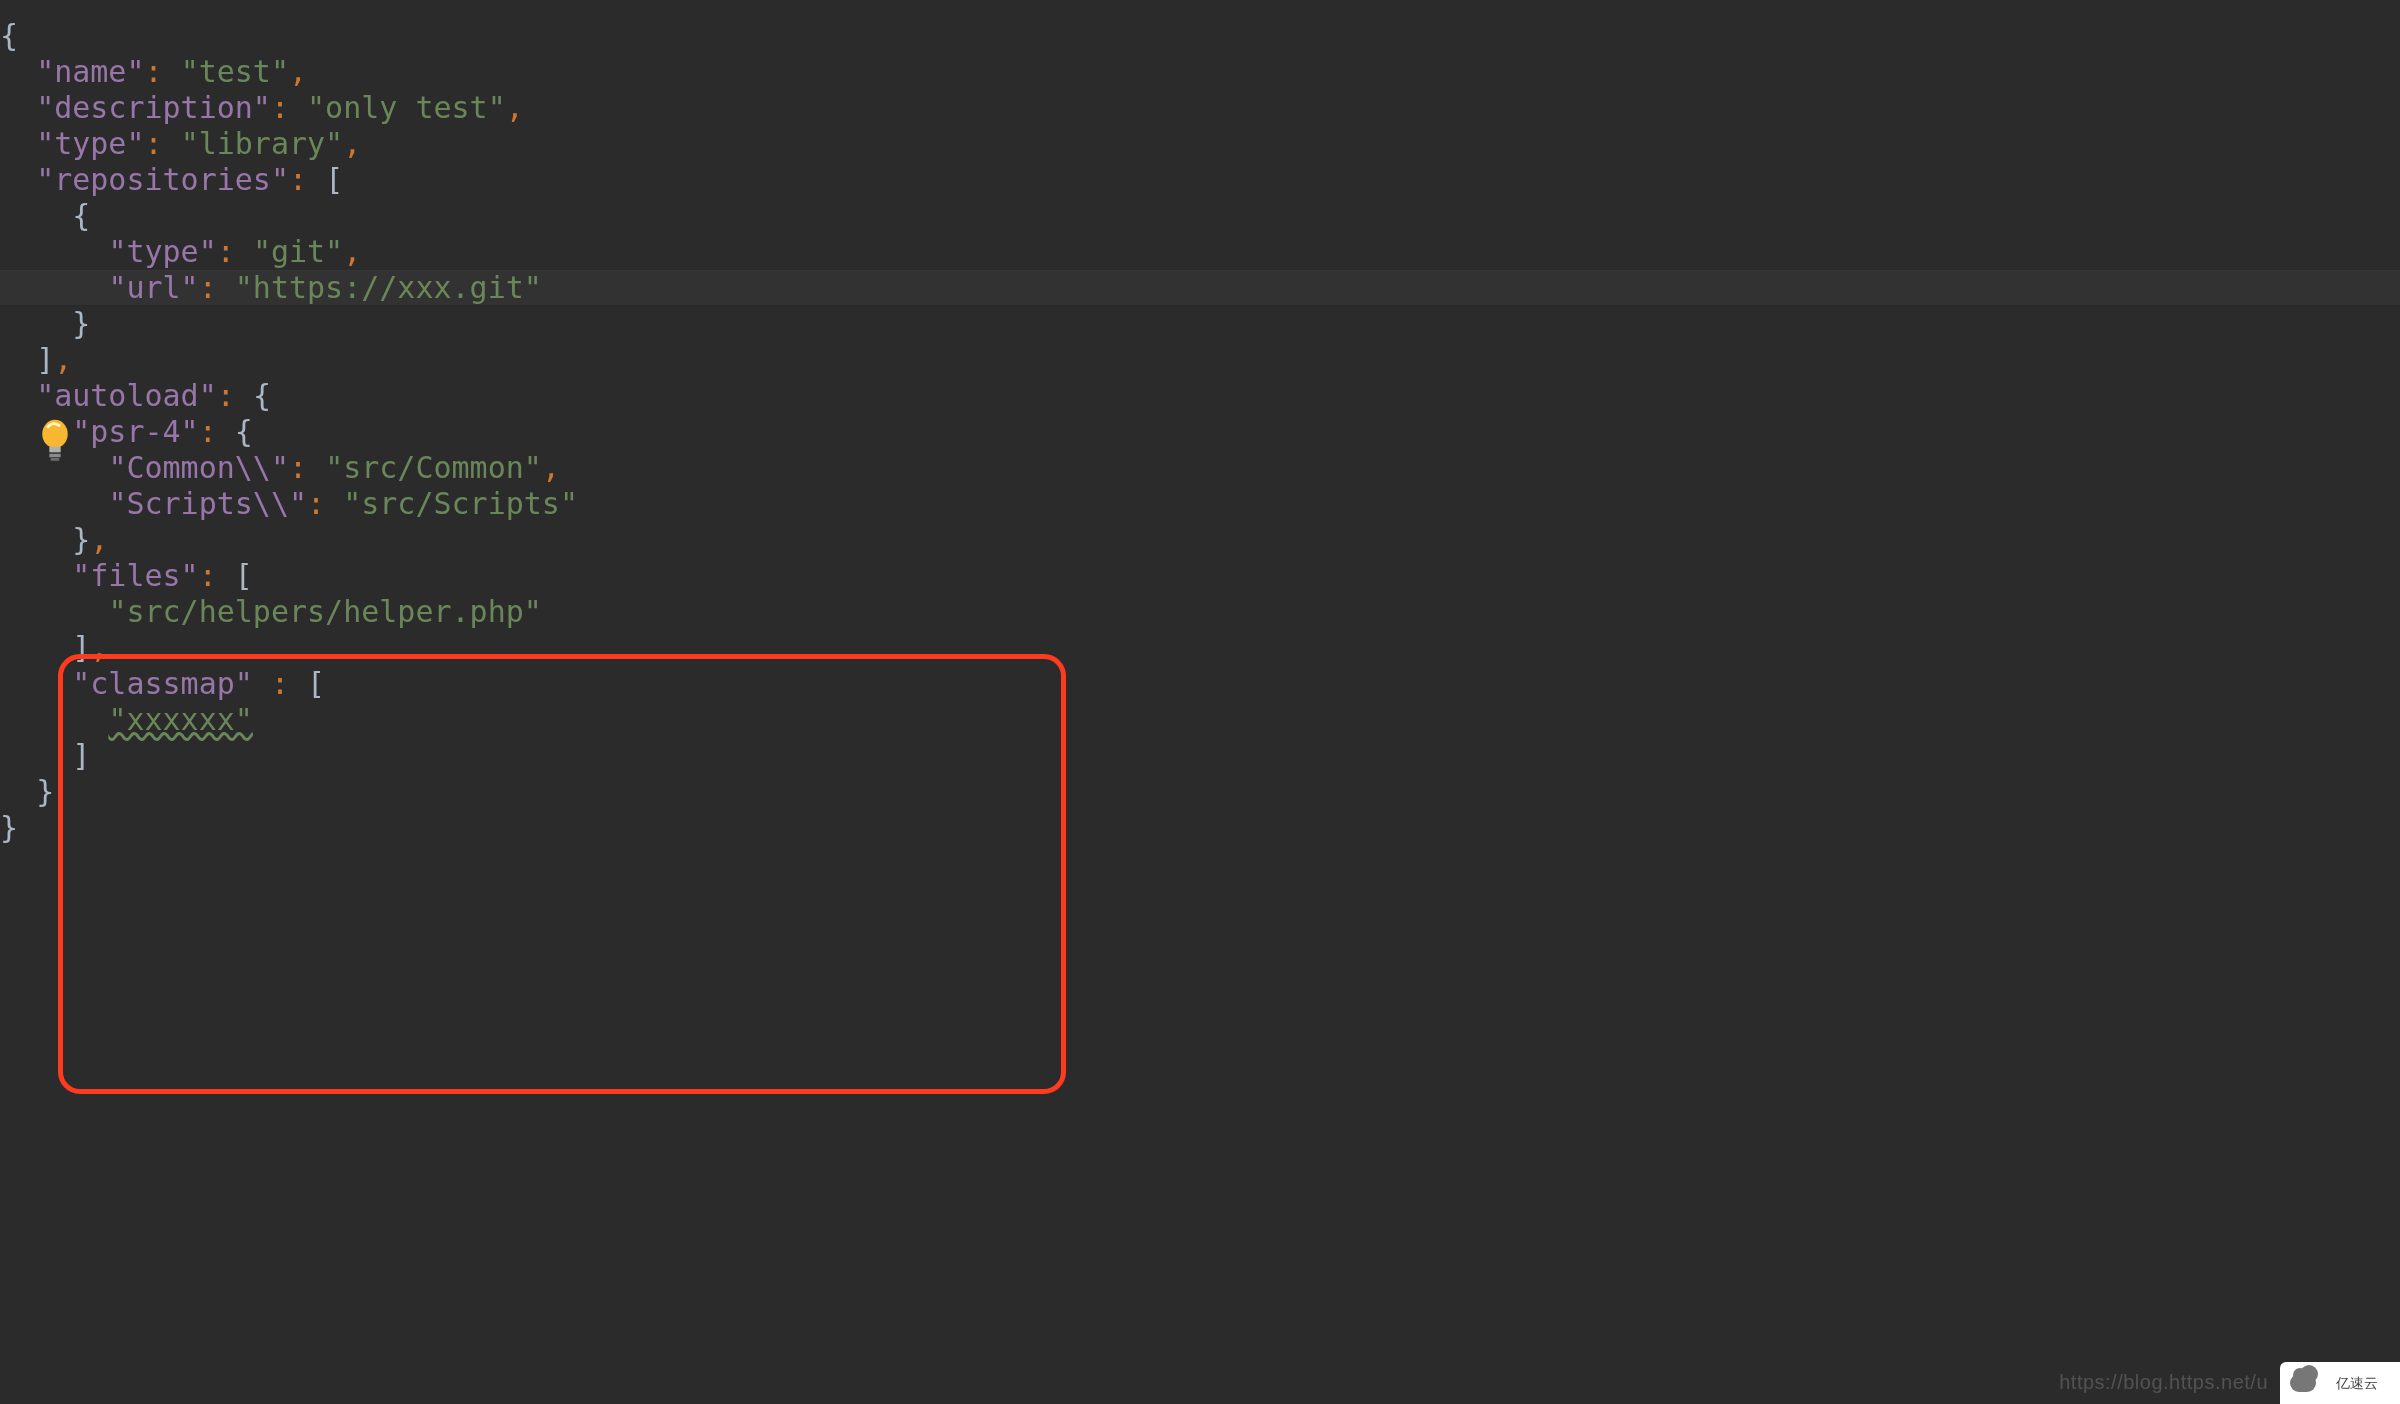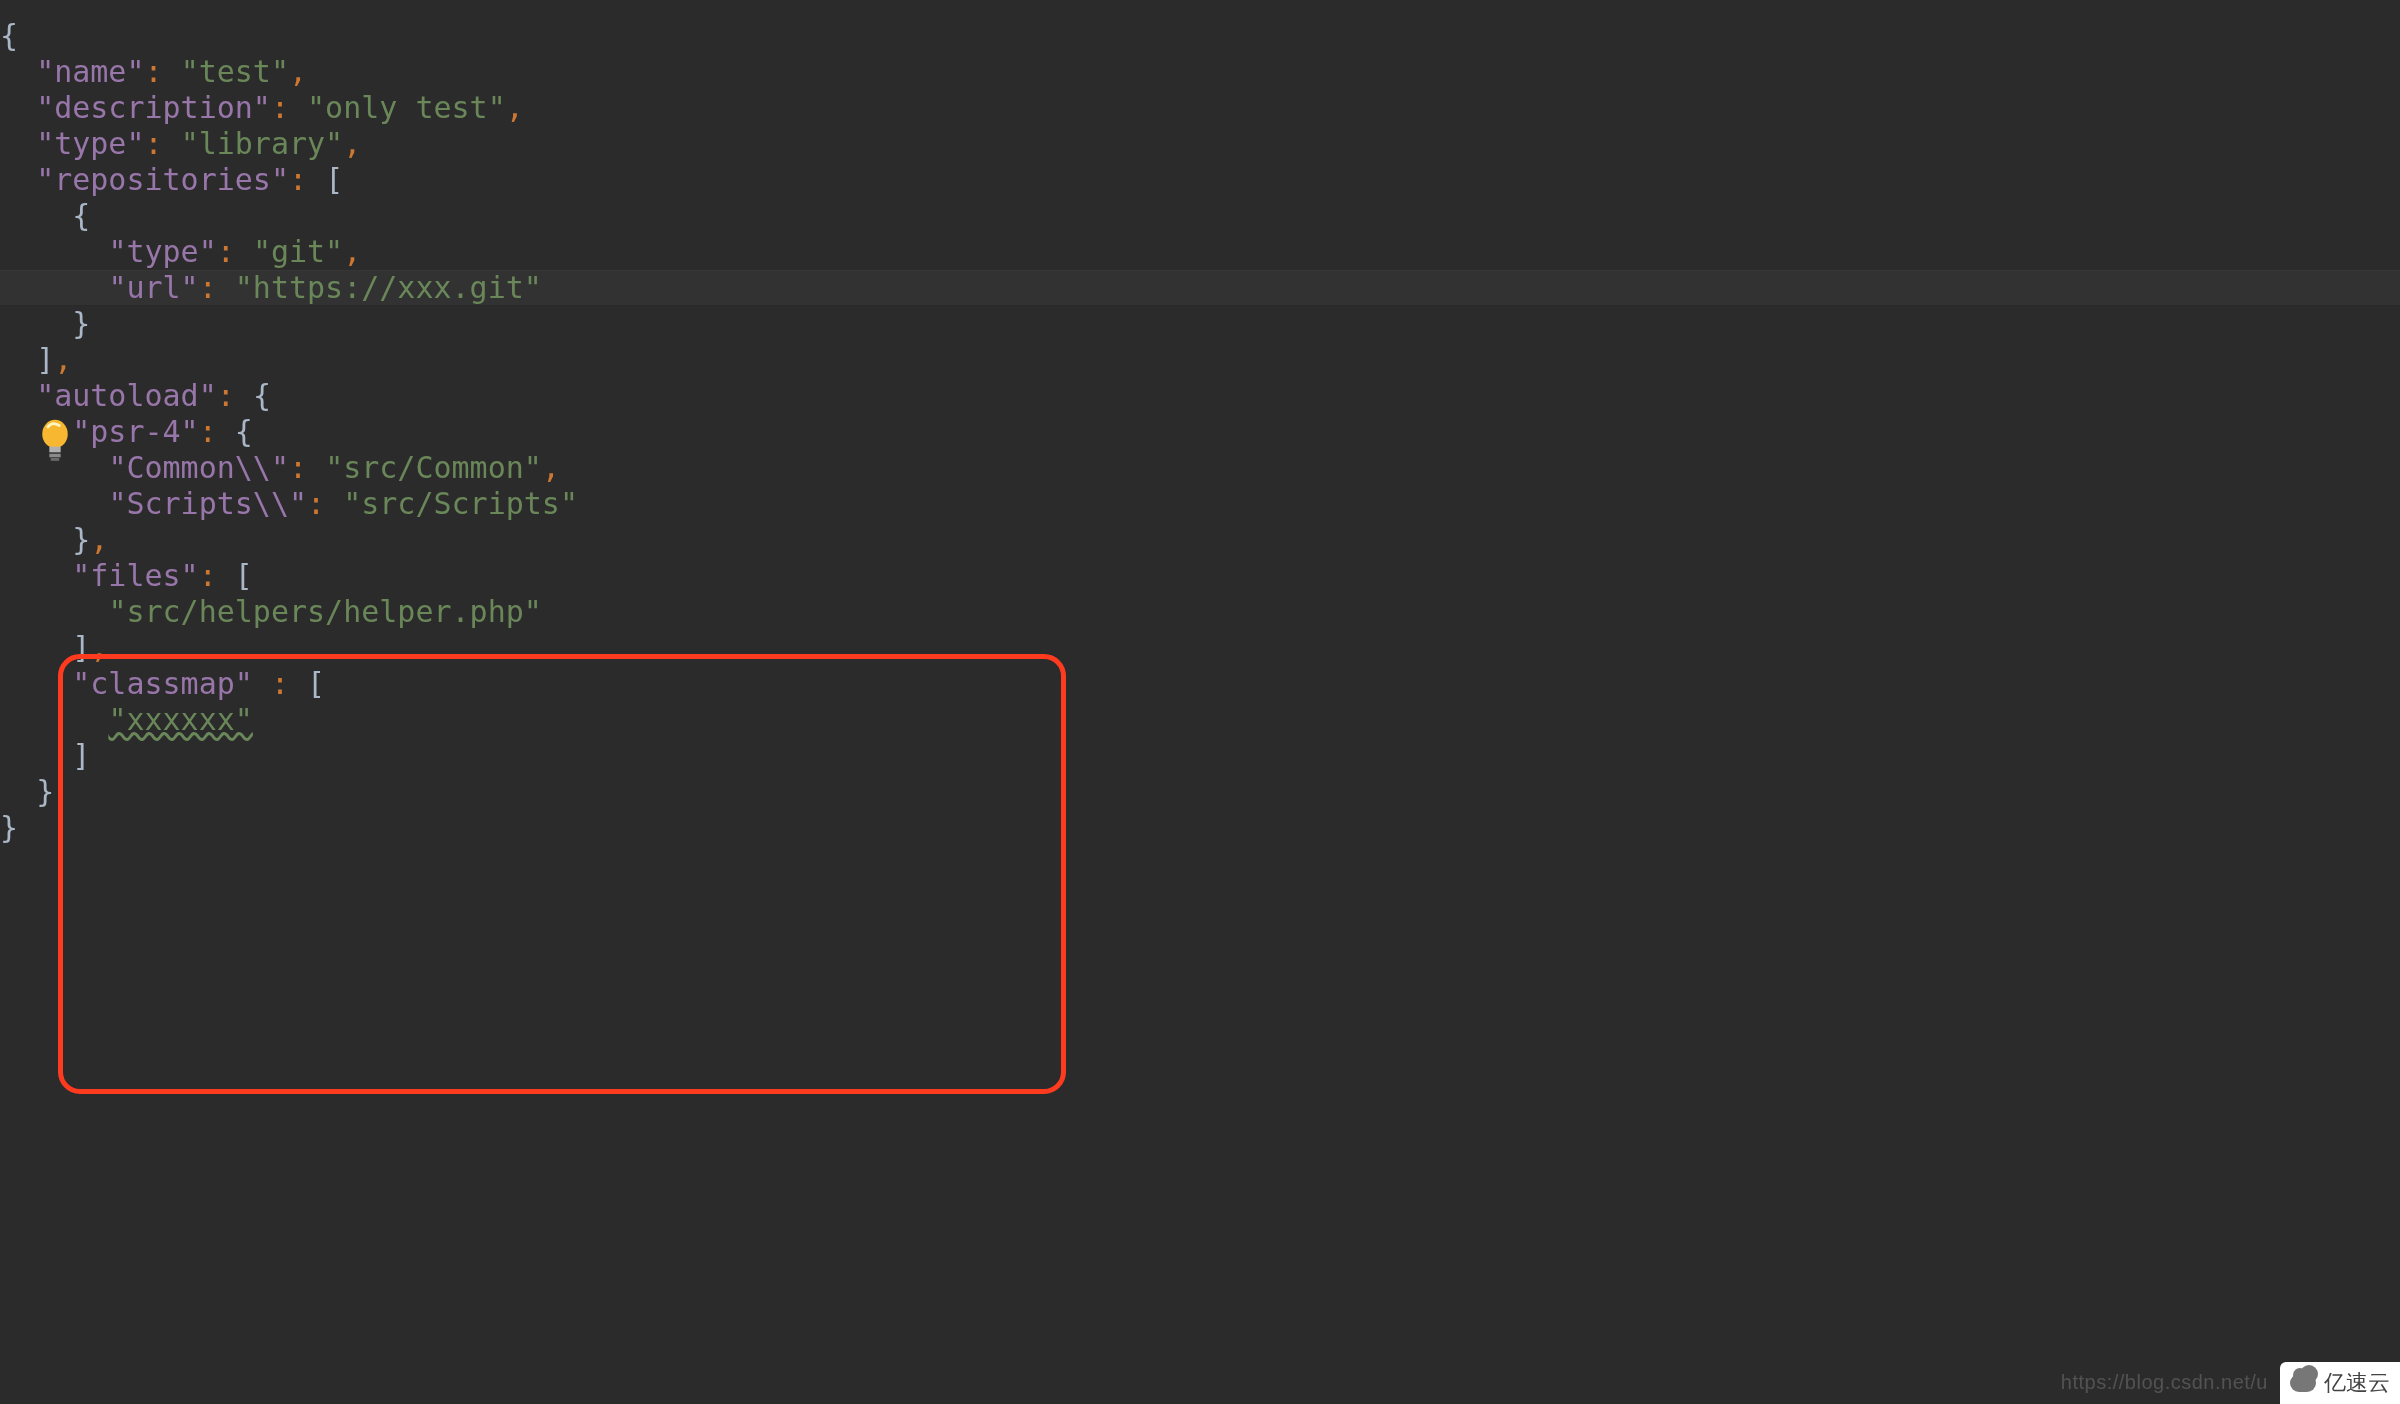--- a/index.html
+++ b/index.html
@@ -90,24 +90,24 @@
   .watermark-badge {
     position: absolute;
     right: 0;
     bottom: 0;
     width: 120px;
     height: 42px;
     background: #ffffff;
     border-top-left-radius: 6px;
     display: flex;
     align-items: center;
-    gap: 8px;
+    gap: 20px;
     padding: 0 10px;
     font-family: sans-serif;
-    font-size: 22px;
+    font-size: 14px;
     color: #444;
   }
   .watermark-badge .cloud-icon {
     width: 26px; height: 18px;
     background: #777;
     border-radius: 10px;
     position: relative;
   }
   .watermark-badge .cloud-icon::before,
   .watermark-badge .cloud-icon::after {
@@ -132,18 +132,18 @@
       <rect x="8" y="25" width="8" height="2.5" fill="#8a8a8a"></rect>
       <rect x="9" y="28" width="6" height="2" fill="#6a6a6a"></rect>
       <path d="M7 6 Q10 2 15 5" stroke="#fff6c0" stroke-width="2" fill="none" stroke-linecap="round"></path>
     </svg>
   </div>
 
   <div class="code" id="code"><div class="line"><span class="tok-brace">{</span></div><div class="line"><span>  </span><span class="tok-key">"name"</span><span class="tok-colon">:</span><span> </span><span class="tok-str">"test"</span><span class="tok-comma">,</span></div><div class="line"><span>  </span><span class="tok-key">"description"</span><span class="tok-colon">:</span><span> </span><span class="tok-str">"only test"</span><span class="tok-comma">,</span></div><div class="line"><span>  </span><span class="tok-key">"type"</span><span class="tok-colon">:</span><span> </span><span class="tok-str">"library"</span><span class="tok-comma">,</span></div><div class="line"><span>  </span><span class="tok-key">"repositories"</span><span class="tok-colon">:</span><span> </span><span class="tok-bracket">[</span></div><div class="line"><span>    </span><span class="tok-brace">{</span></div><div class="line"><span>      </span><span class="tok-key">"type"</span><span class="tok-colon">:</span><span> </span><span class="tok-str">"git"</span><span class="tok-comma">,</span></div><div class="line highlight"><span>      </span><span class="tok-key">"url"</span><span class="tok-colon">:</span><span> </span><span class="tok-str">"https://xxx.git"</span></div><div class="line"><span>    </span><span class="tok-brace">}</span></div><div class="line"><span>  </span><span class="tok-bracket">]</span><span class="tok-comma">,</span></div><div class="line"><span>  </span><span class="tok-key">"autoload"</span><span class="tok-colon">:</span><span> </span><span class="tok-brace">{</span></div><div class="line"><span>    </span><span class="tok-key">"psr-4"</span><span class="tok-colon">:</span><span> </span><span class="tok-brace">{</span></div><div class="line"><span>      </span><span class="tok-key">"Common\\"</span><span class="tok-colon">:</span><span> </span><span class="tok-str">"src/Common"</span><span class="tok-comma">,</span></div><div class="line"><span>      </span><span class="tok-key">"Scripts\\"</span><span class="tok-colon">:</span><span> </span><span class="tok-str">"src/Scripts"</span></div><div class="line"><span>    </span><span class="tok-brace">}</span><span class="tok-comma">,</span></div><div class="line"><span>    </span><span class="tok-key">"files"</span><span class="tok-colon">:</span><span> </span><span class="tok-bracket">[</span></div><div class="line"><span>      </span><span class="tok-str">"src/helpers/helper.php"</span></div><div class="line"><span>    </span><span class="tok-bracket">]</span><span class="tok-comma">,</span></div><div class="line"><span>    </span><span class="tok-key">"classmap"</span><span> </span><span class="tok-colon">:</span><span> </span><span class="tok-bracket">[</span></div><div class="line"><span>      </span><span class="tok-str-classmap">"xxxxxx"</span></div><div class="line"><span>    </span><span class="tok-bracket">]</span></div><div class="line"><span>  </span><span class="tok-brace">}</span></div><div class="line"><span class="tok-brace">}</span></div></div>
 
   <div class="red-box"></div>
 
-  <div class="watermark-blog">https://blog.csdn.net/u</div>
+  <div class="watermark-blog">https://blog.https.net/u</div>
   <div class="watermark-badge">
     <span class="cloud-icon"></span>
     <span>亿速云</span>
   </div>
 </div>
 
 </body></html>

